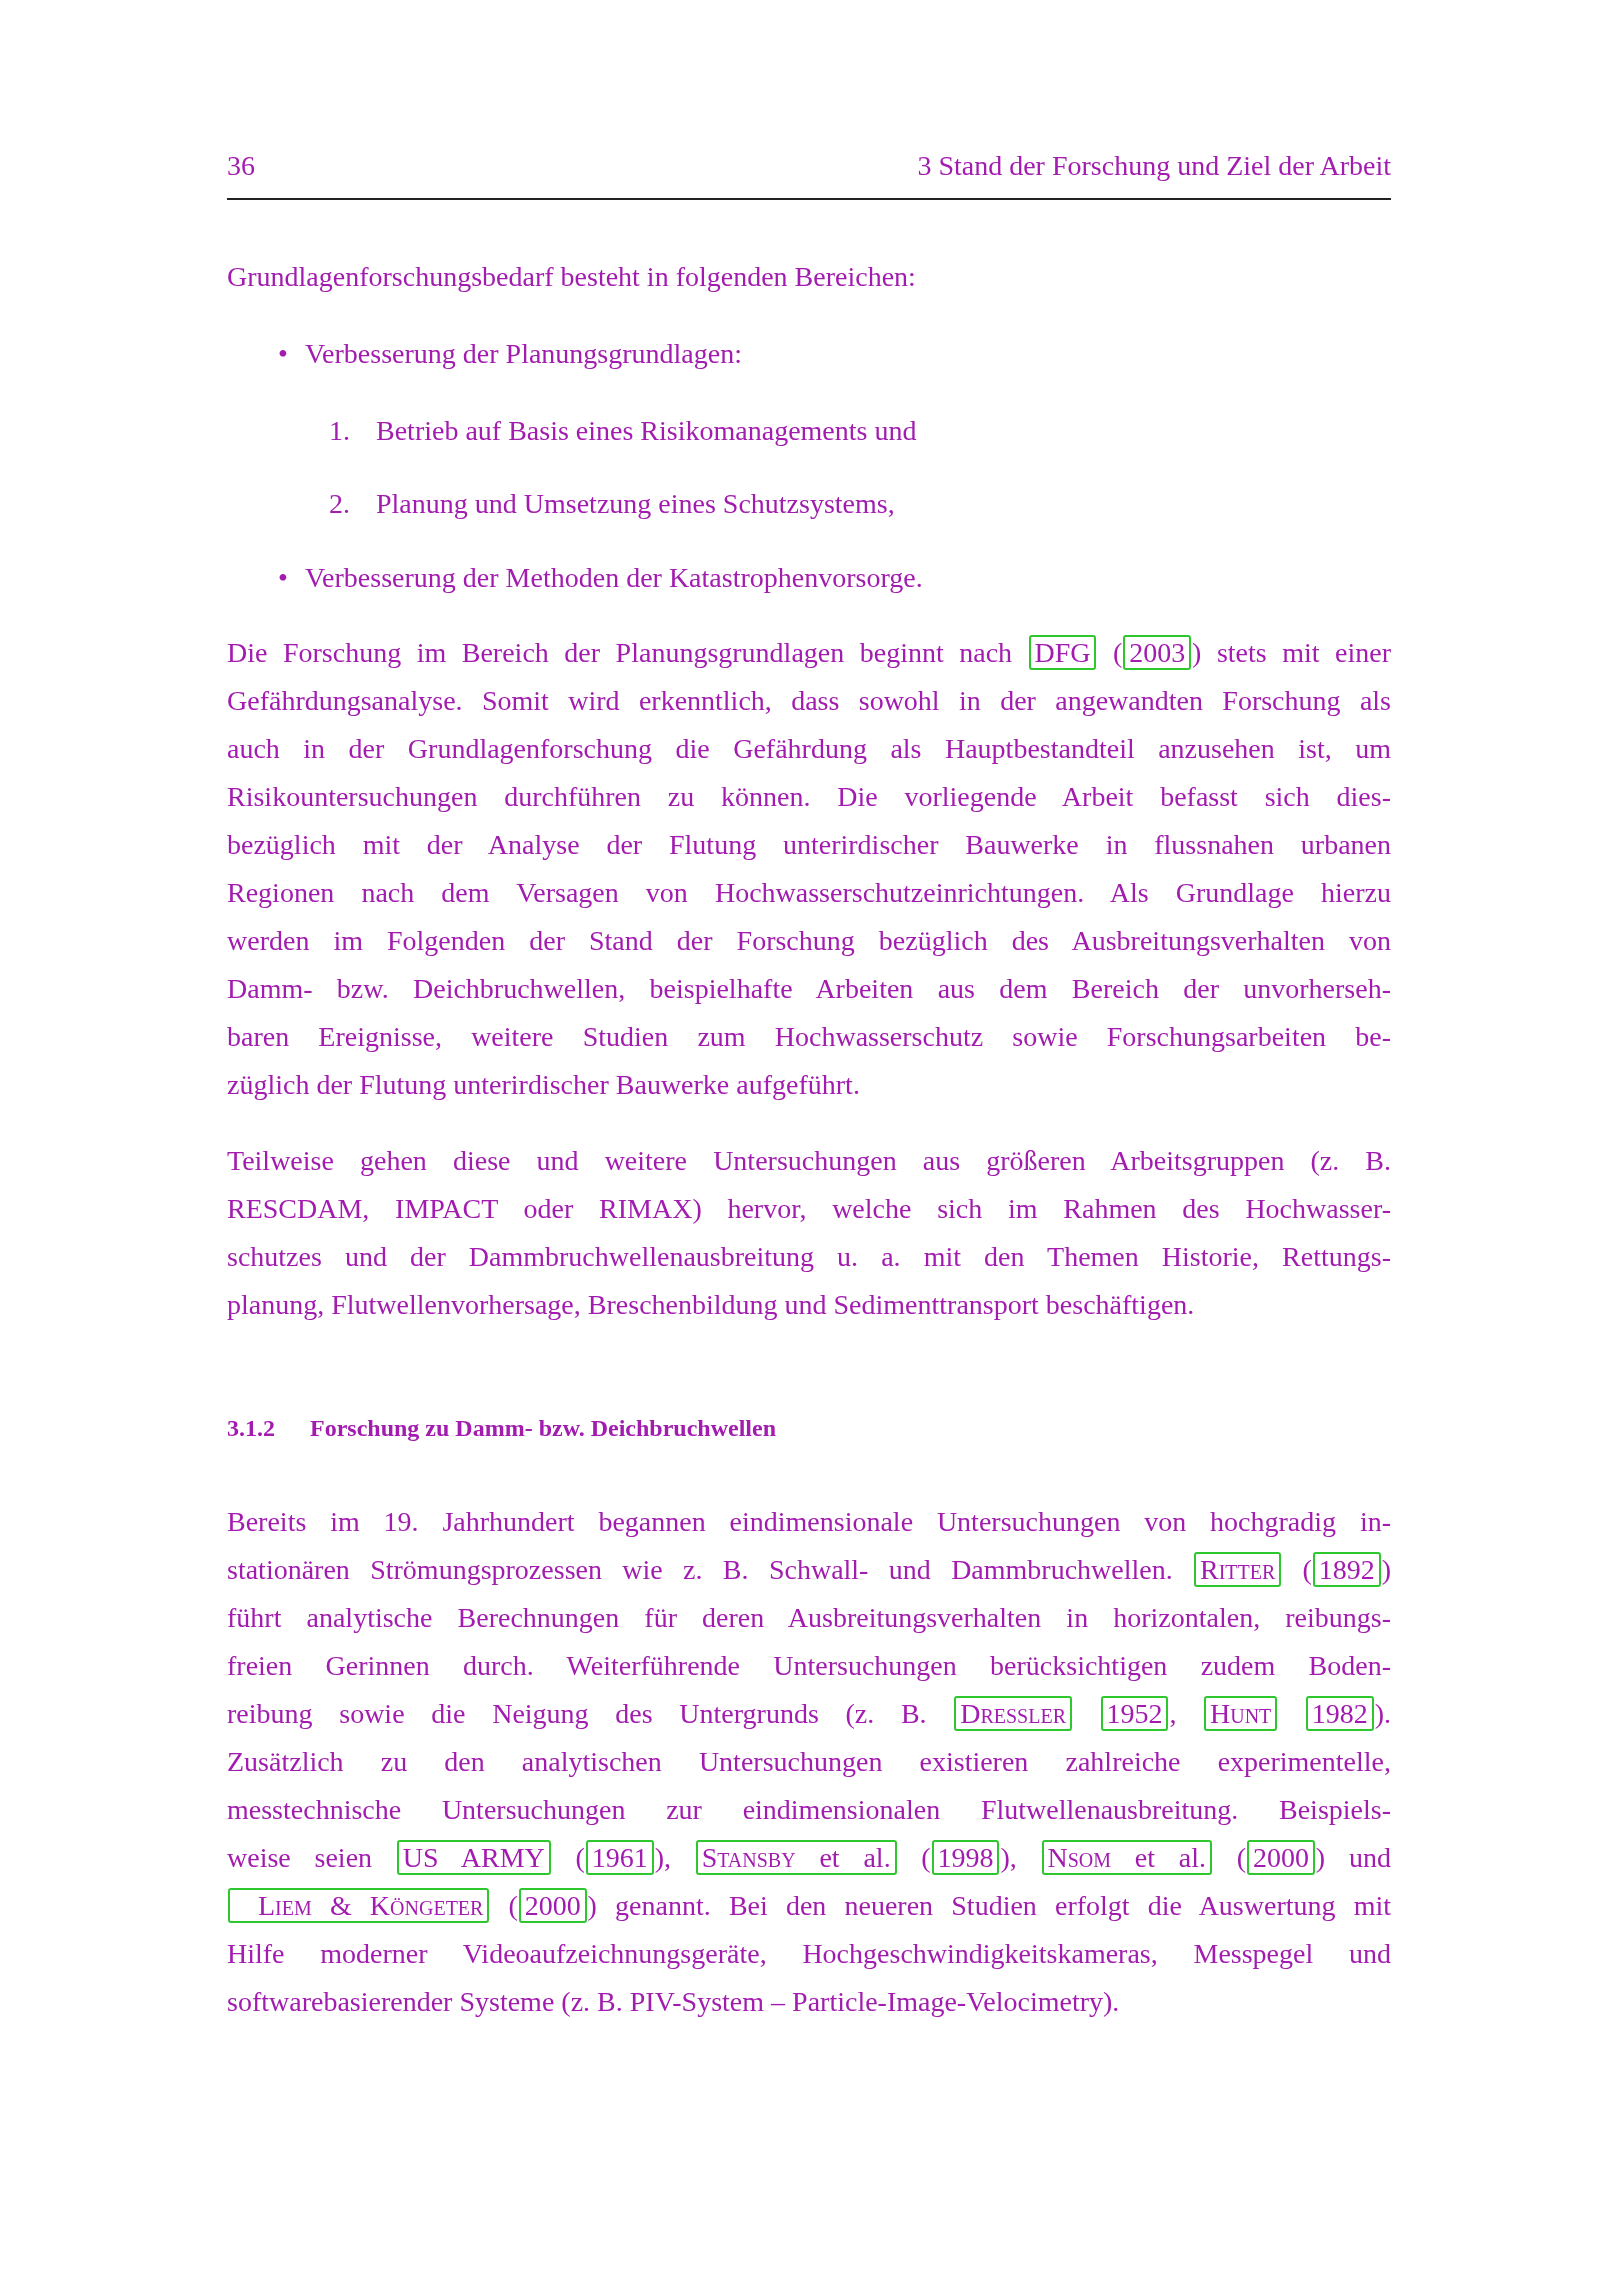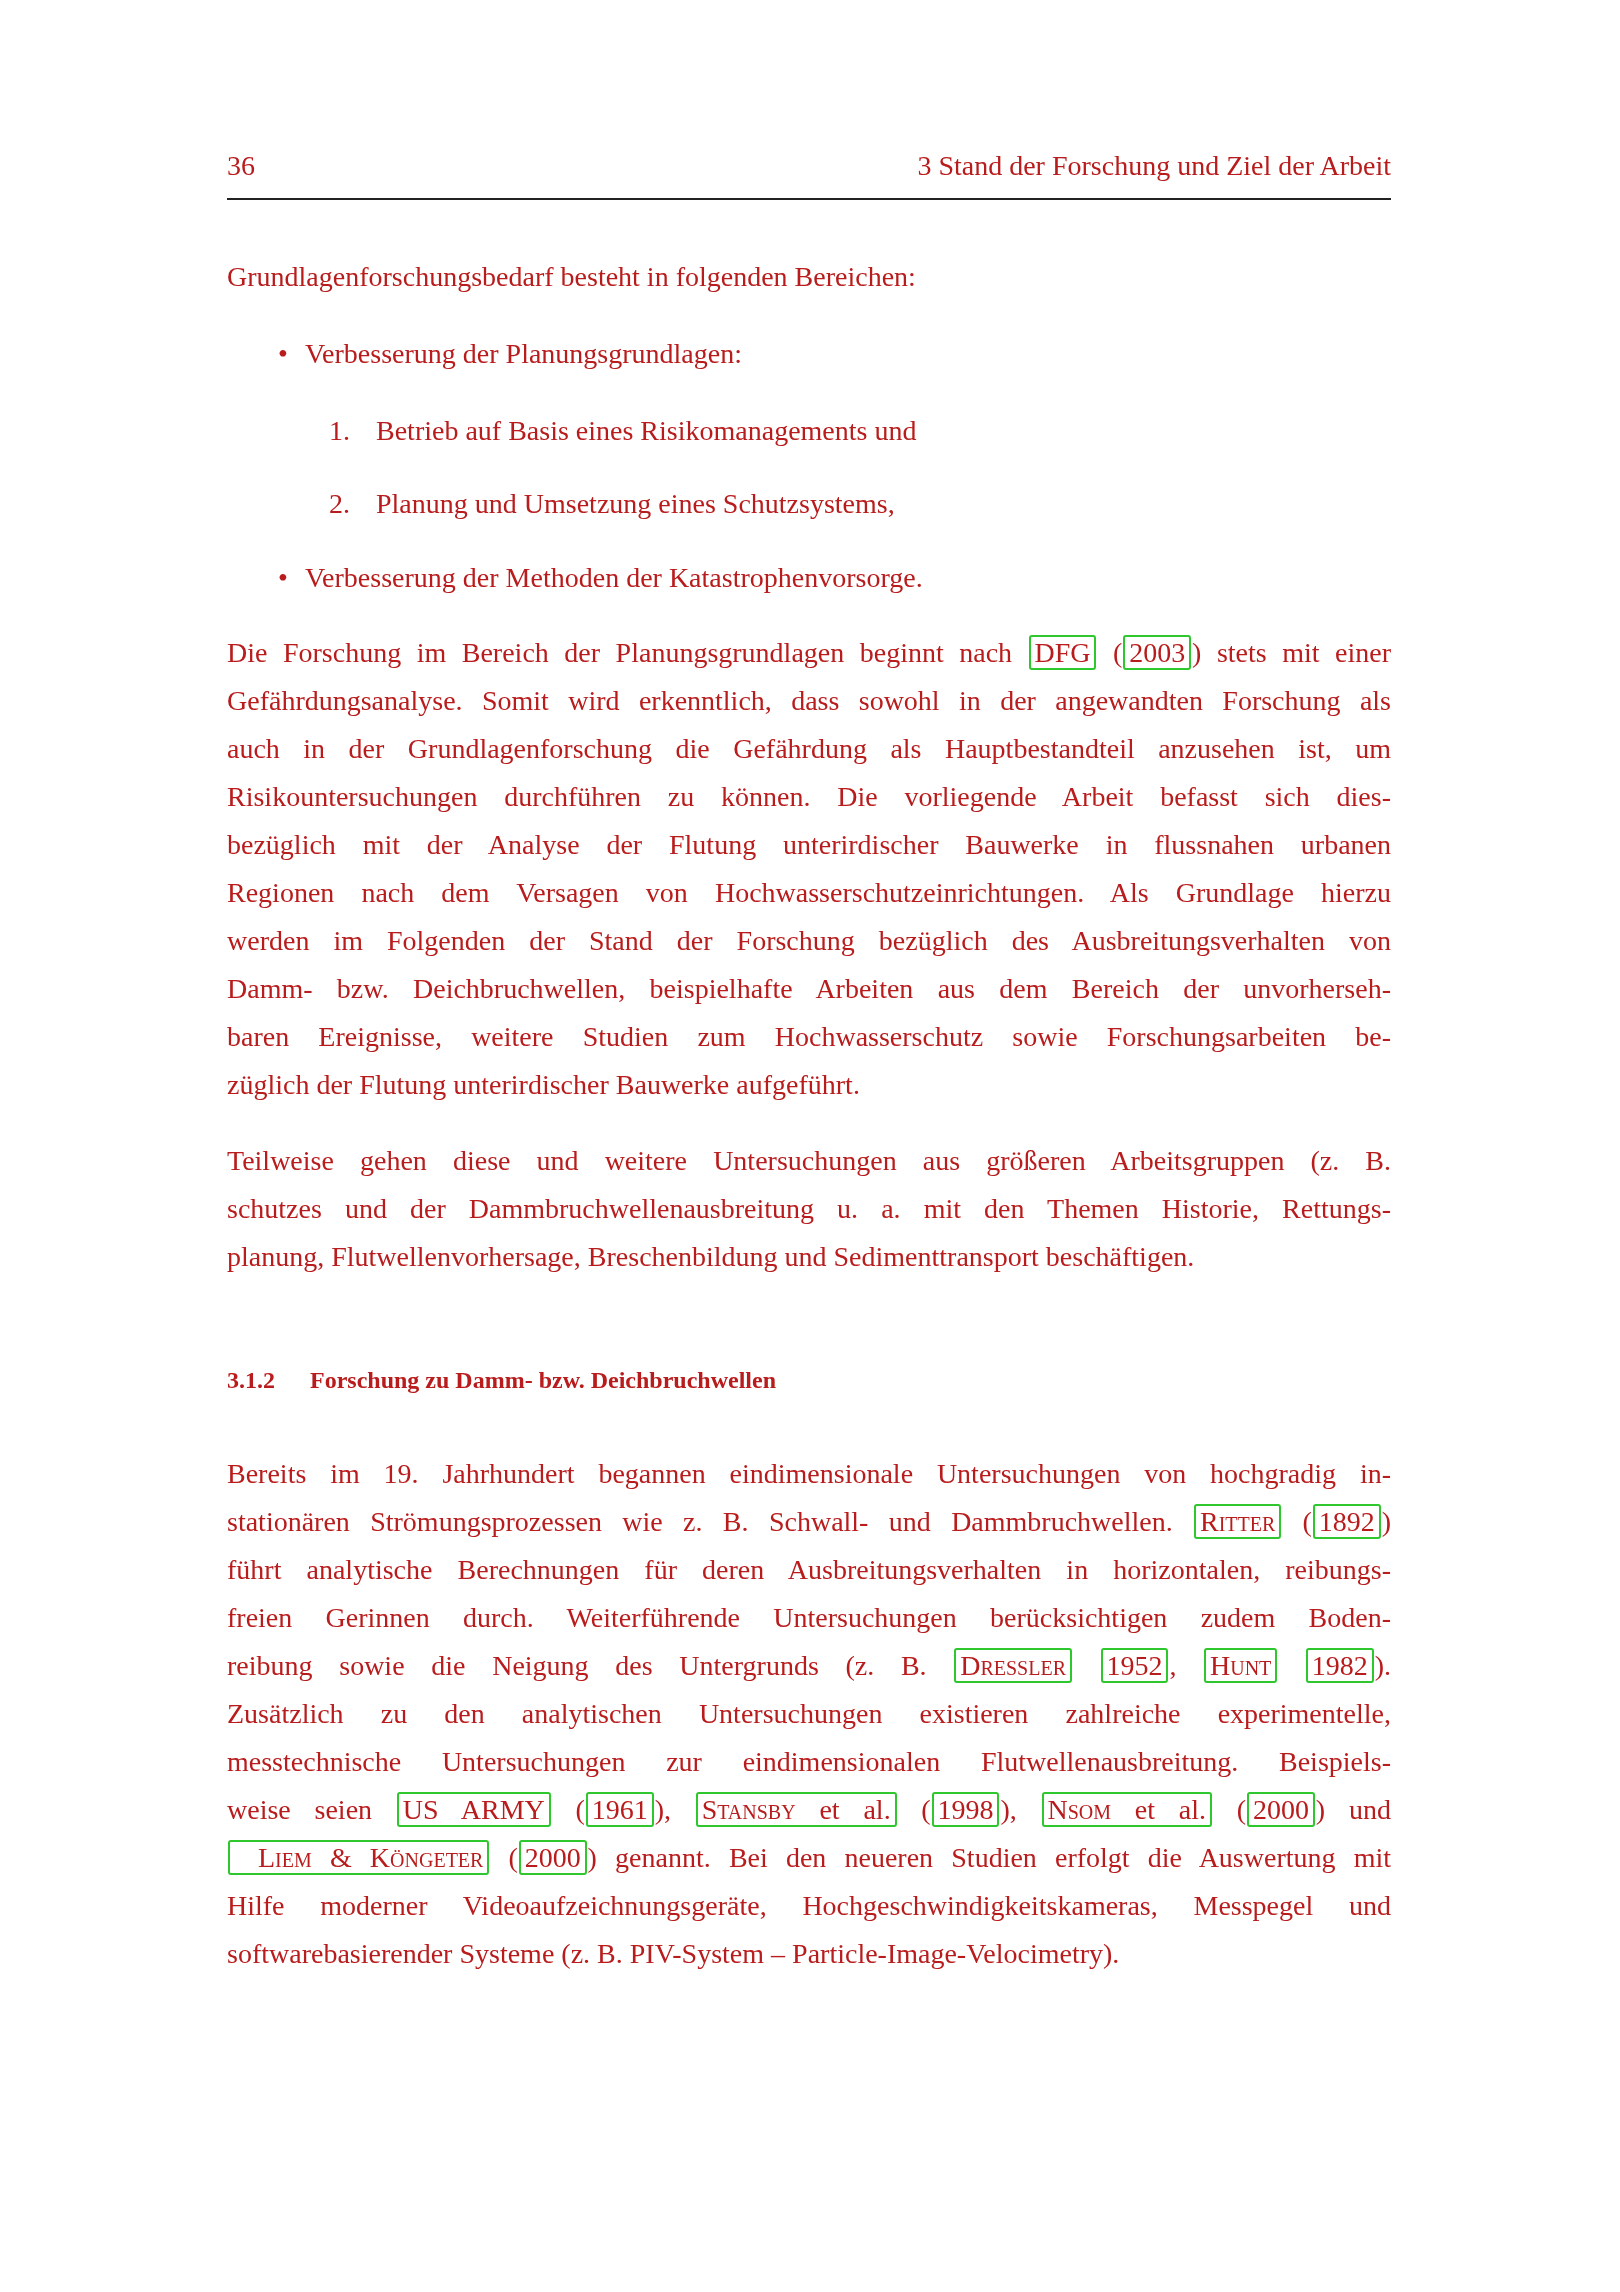--- a/index.html
+++ b/index.html
@@ -1,21 +1,21 @@
 <!DOCTYPE html>
 <html><head>
 <meta charset="utf-8">
 <style>
   html, body { margin: 0; padding: 0; background: #ffffff; }
   .page {
     position: relative;
     width: 1620px;
     height: 2293px;
     background: #ffffff;
-    color: #b91c1c;
+    color: #a21caf;
     font-family: "Liberation Serif", "DejaVu Serif", serif;
     font-size: 28px;
     line-height: 48px;
     overflow: hidden;
   }
   .content { position: absolute; left: 227px; top: 0; width: 1164px; }
 
   .header-row {
     display: flex;
     justify-content: space-between;
@@ -102,20 +102,21 @@
         <div class="line">bezüglich mit der Analyse der Flutung unterirdischer Bauwerke in flussnahen urbanen</div>
         <div class="line">Regionen nach dem Versagen von Hochwasserschutzeinrichtungen. Als Grundlage hierzu</div>
         <div class="line">werden im Folgenden der Stand der Forschung bezüglich des Ausbreitungsverhalten von</div>
         <div class="line">Damm- bzw. Deichbruchwellen, beispielhafte Arbeiten aus dem Bereich der unvorherseh-</div>
         <div class="line">baren Ereignisse, weitere Studien zum Hochwasserschutz sowie Forschungsarbeiten be-</div>
         <div class="line last">züglich der Flutung unterirdischer Bauwerke aufgeführt.</div>
       </div>
 
     <div class="para" id="para-groups">
         <div class="line">Teilweise gehen diese und weitere Untersuchungen aus größeren Arbeitsgruppen (z. B.</div>
+        <div class="line">RESCDAM, IMPACT oder RIMAX) hervor, welche sich im Rahmen des Hochwasser-</div>
         <div class="line">schutzes und der Dammbruchwellenausbreitung u. a. mit den Themen Historie, Rettungs-</div>
         <div class="line last">planung, Flutwellenvorhersage, Breschenbildung und Sedimenttransport beschäftigen.</div>
       </div>
 
     <h2 class="section-heading">
       <span class="sec-num">3.1.2</span><span>Forschung zu Damm- bzw. Deichbruchwellen</span>
     </h2>
 
     <div class="para" id="para-dambreak">
         <div class="line">Bereits im 19. Jahrhundert begannen eindimensionale Untersuchungen von hochgradig in-</div>

